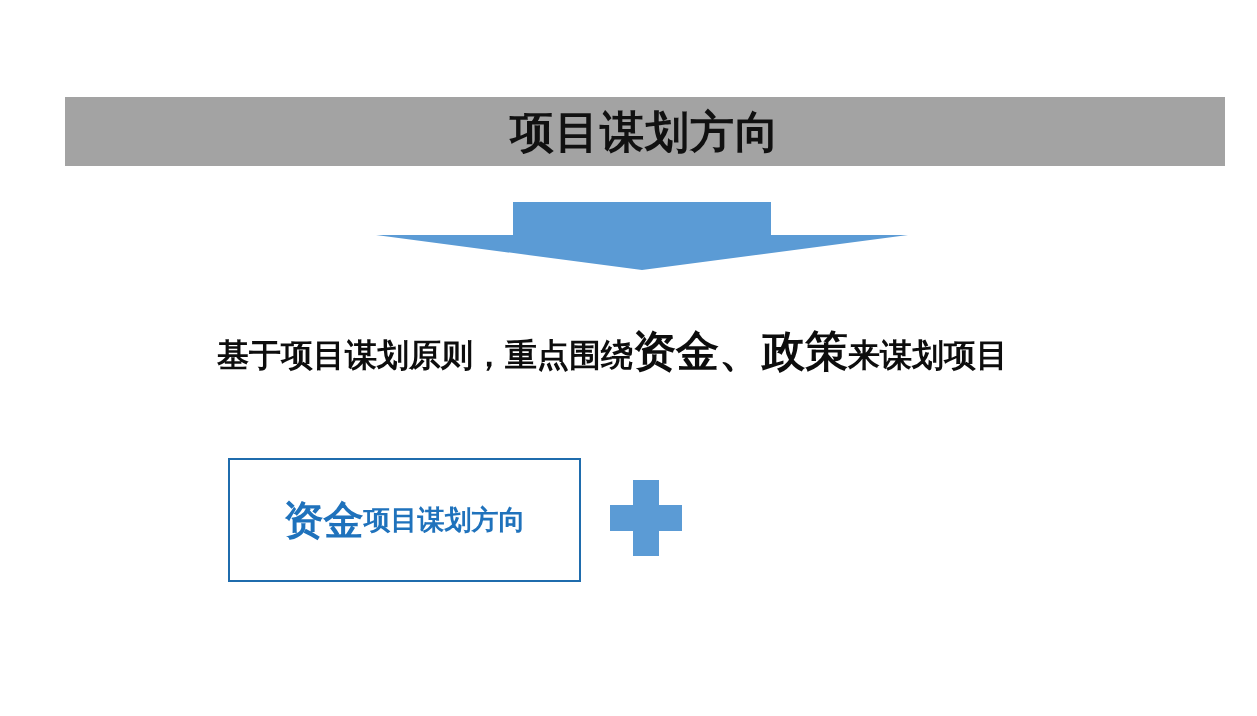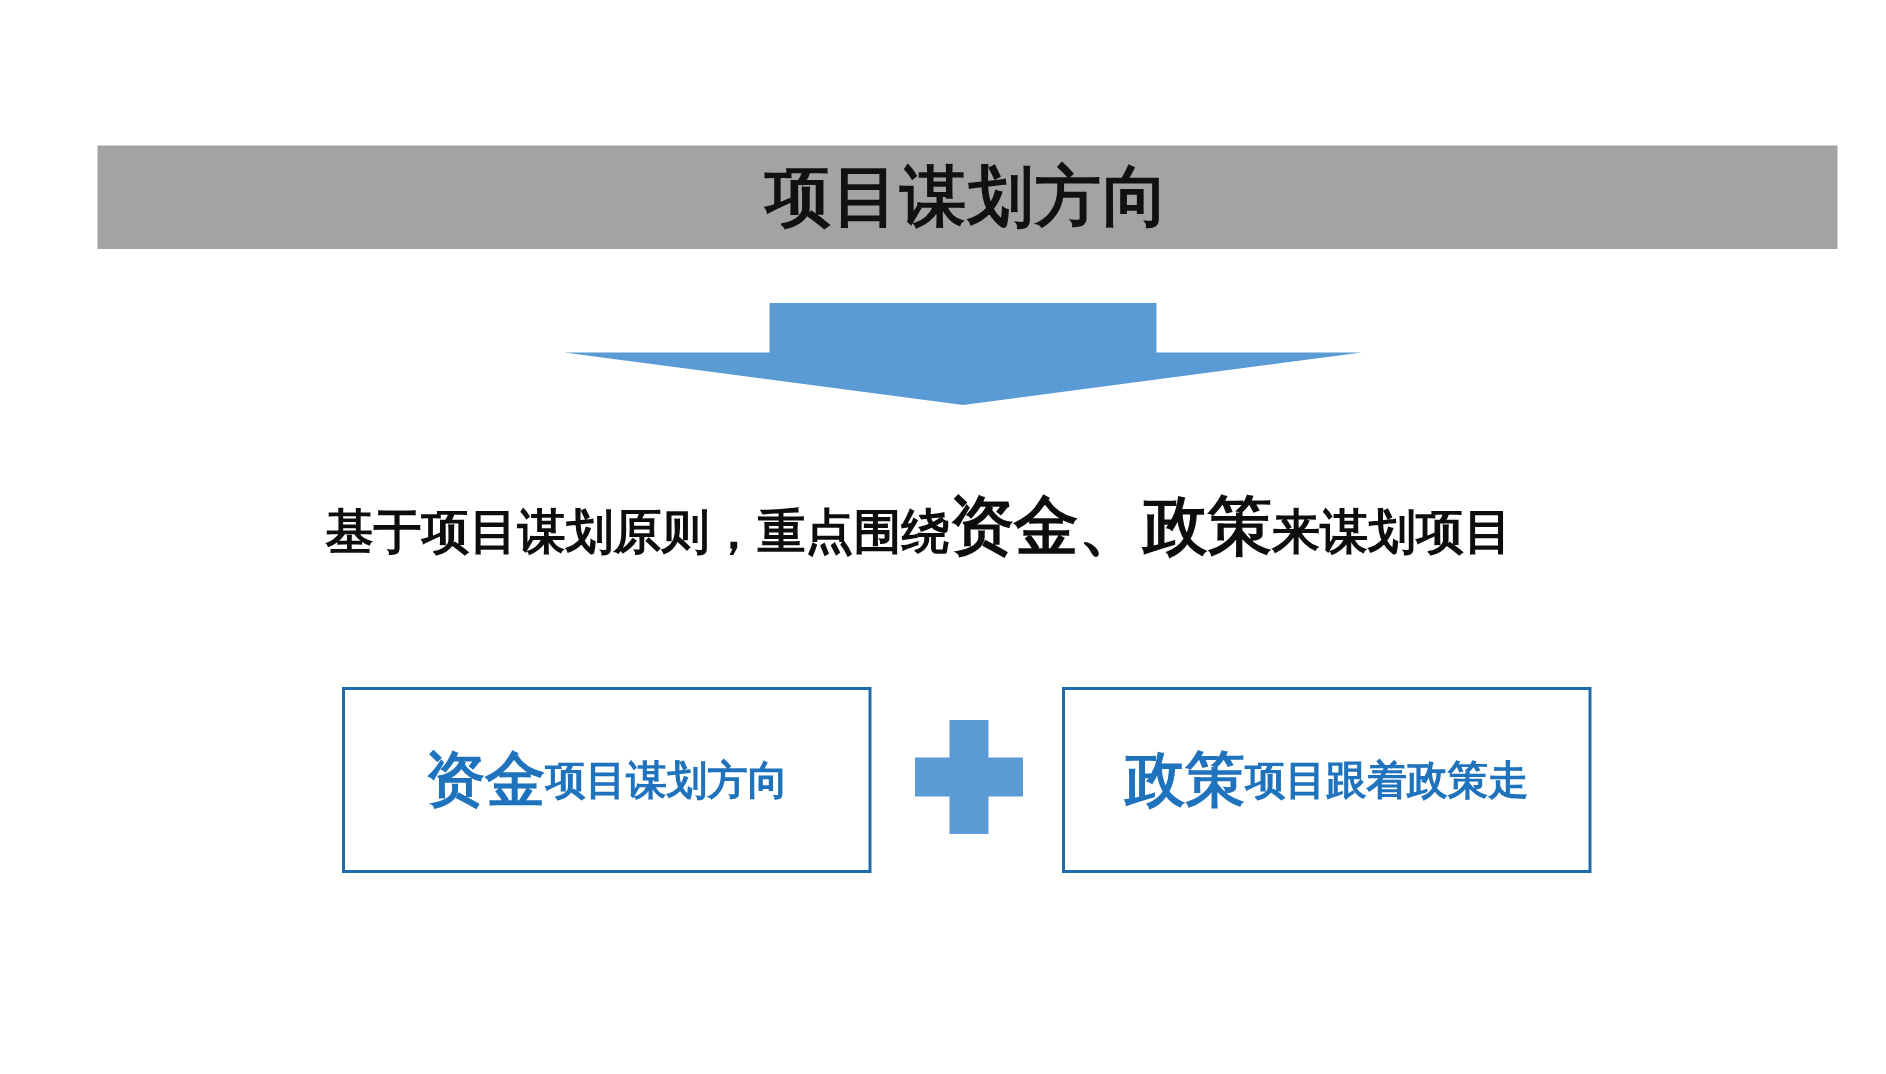--- a/index.html
+++ b/index.html
@@ -158,18 +158,14 @@
   <div class="concept-box" id="box-funding">
     <div class="concept-heading">资金</div>
     <div class="concept-subtitle">项目谋划方向</div>
   </div>
 
   <div id="plus-sign">
     <div class="bar-h"></div>
     <div class="bar-v"></div>
   </div>
 
-  <div class="concept-box" id="box-policy">
-    <div class="concept-heading">政策</div>
-    <div class="concept-subtitle">项目跟着政策走</div>
-  </div>
 
 </div>
 
 </body></html>

